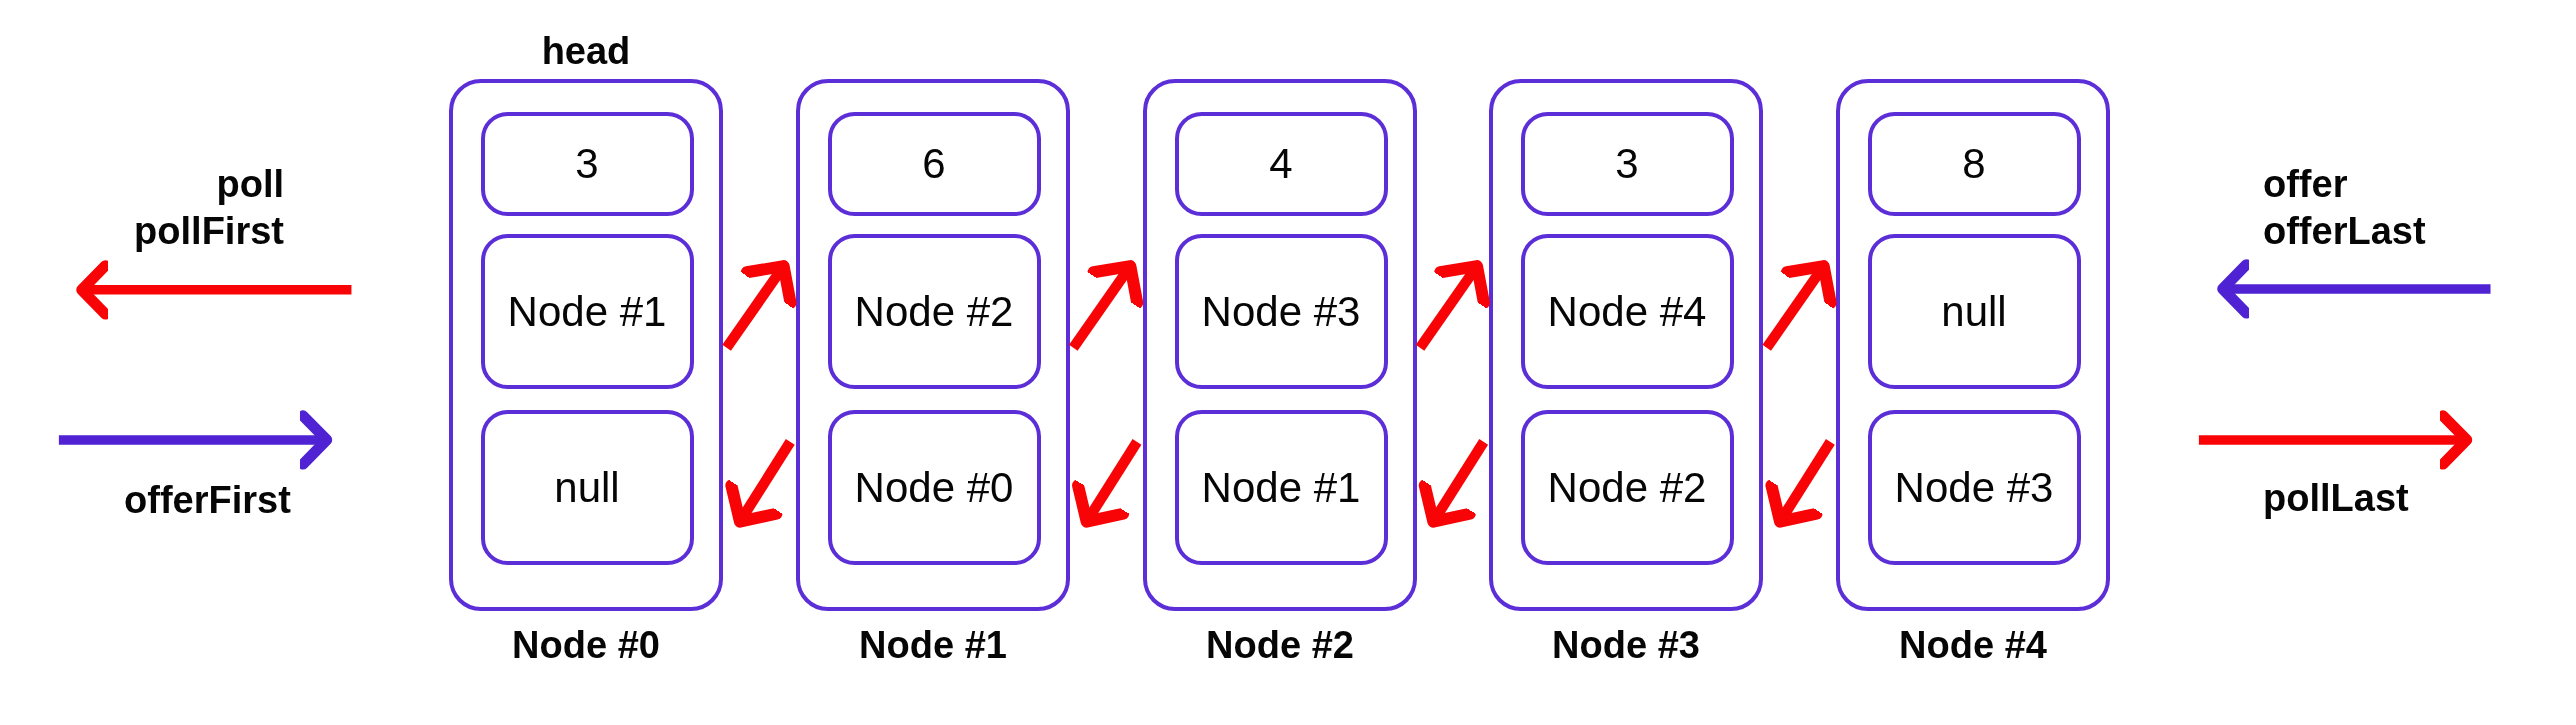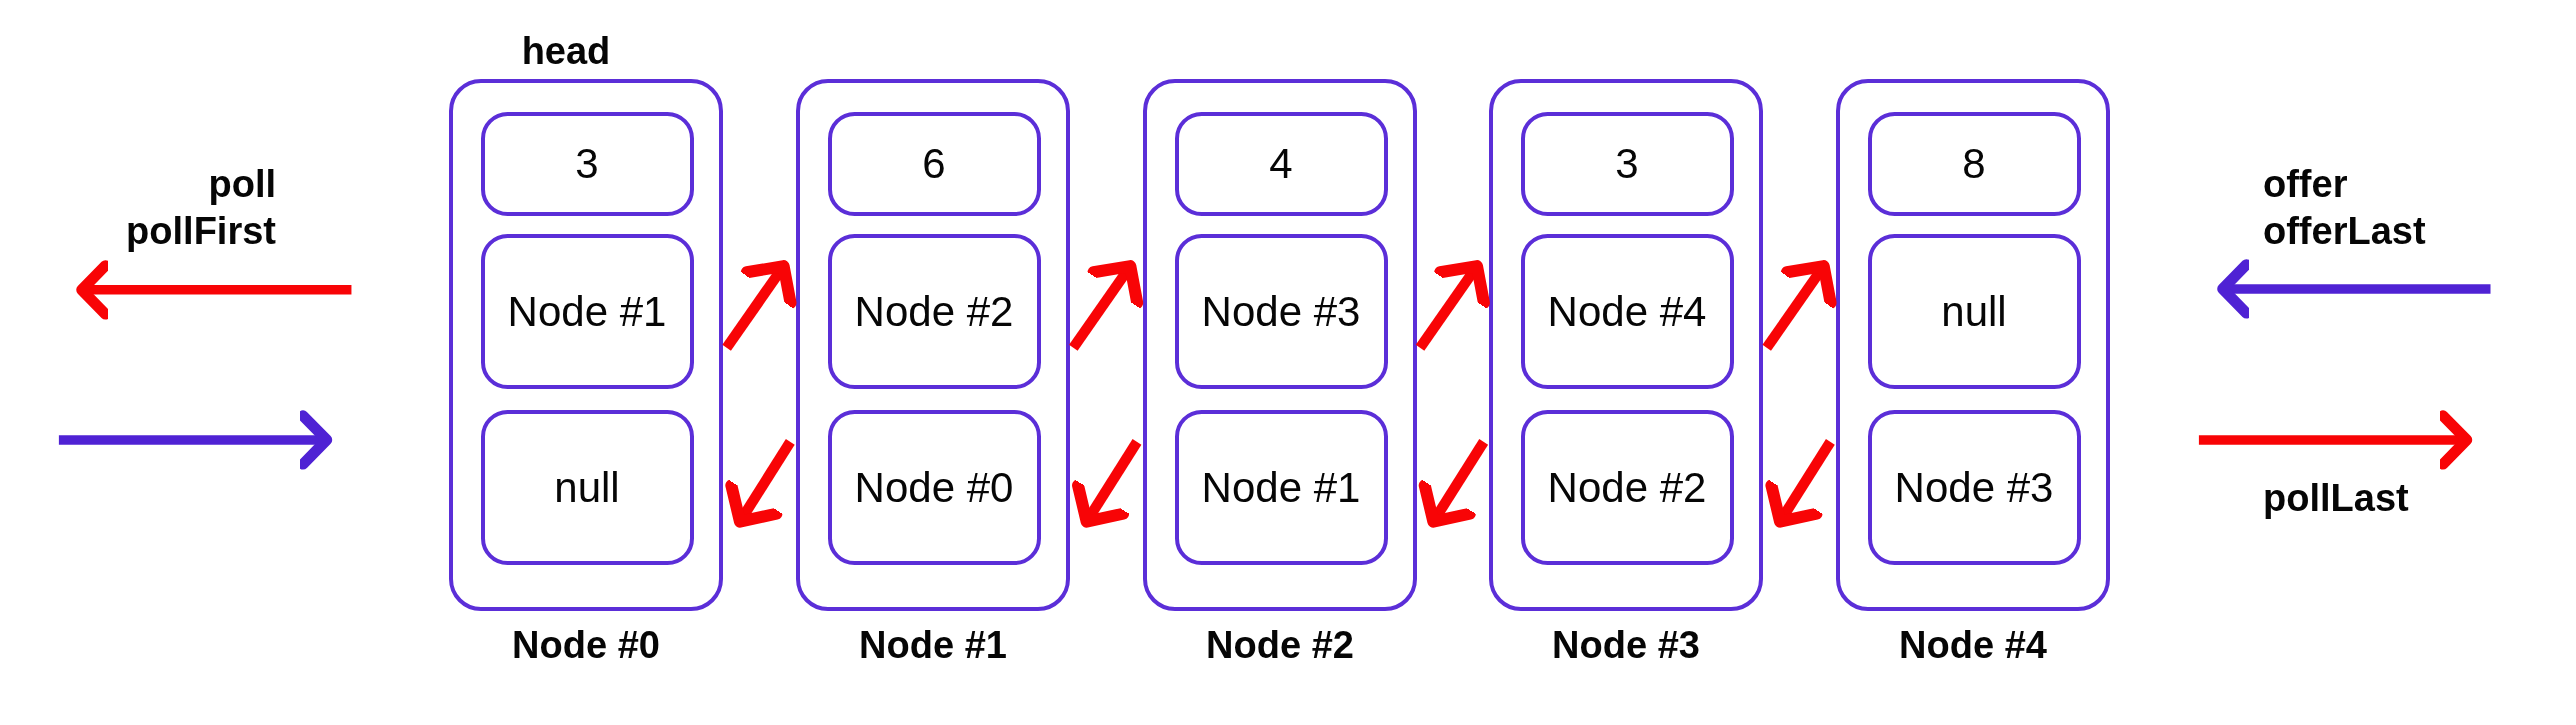--- a/index.html
+++ b/index.html
@@ -46,32 +46,32 @@
     top:30px;width:274px;
     text-align:center;
     font-size:38px;font-weight:700;
   }
   .op-label{
     position:absolute;
     font-size:38px;font-weight:700;
     line-height:47px;
     white-space:pre-line;
   }
-  .op-left-block{left:29px;width:247px;top:161px;text-align:right;}
+  .op-left-block{left:37px;width:247px;top:161px;text-align:right;}
   .op-offerfirst{left:84px;width:247px;top:477px;text-align:center;}
   .op-right-block{left:2263px;width:285px;top:161px;text-align:left;}
   .op-polllast{left:2263px;width:285px;top:475px;text-align:left;}
   svg.overlay{position:absolute;left:0;top:0;}
 </style>
 </head>
 <body>
 
 <div id="canvas">
 
-  <div class="endpoint-label abs" style="left:429px;">head</div>
+  <div class="endpoint-label abs" style="left:449px;">head</div>
 
   <div class="node-box" style="left:449px;">
     <div class="cell value">3</div>
     <div class="cell next">Node #1</div>
     <div class="cell prev">null</div>
   </div>
   <div class="caption" style="left:449px;">Node #0</div>
 
   <div class="node-box" style="left:796px;">
     <div class="cell value">6</div>
@@ -96,20 +96,21 @@
 
   <div class="node-box" style="left:1836px;">
     <div class="cell value">8</div>
     <div class="cell next">null</div>
     <div class="cell prev">Node #3</div>
   </div>
   <div class="caption" style="left:1836px;">Node #4</div>
 
   <div class="op-label op-left-block">poll
 pollFirst</div>
+  <div class="op-label op-offerfirst">offerFirst</div>
   <div class="op-label op-right-block">offer
 offerLast</div>
   <div class="op-label op-polllast">pollLast</div>
 
   <svg class="overlay" width="2576" height="726" viewBox="0 0 2712 764">
     <defs>
       <marker id="ah-red" markerUnits="strokeWidth" markerWidth="9" markerHeight="9" refX="2.8" refY="4.5" orient="auto">
         <polyline points="0.3,1.95 2.8,4.5 0.3,7.05" fill="none" stroke="#f80406" stroke-width="1.15" stroke-linecap="round" stroke-linejoin="round"></polyline>
       </marker>
       <marker id="ah-indigo" markerUnits="strokeWidth" markerWidth="9" markerHeight="9" refX="2.8" refY="4.5" orient="auto">

